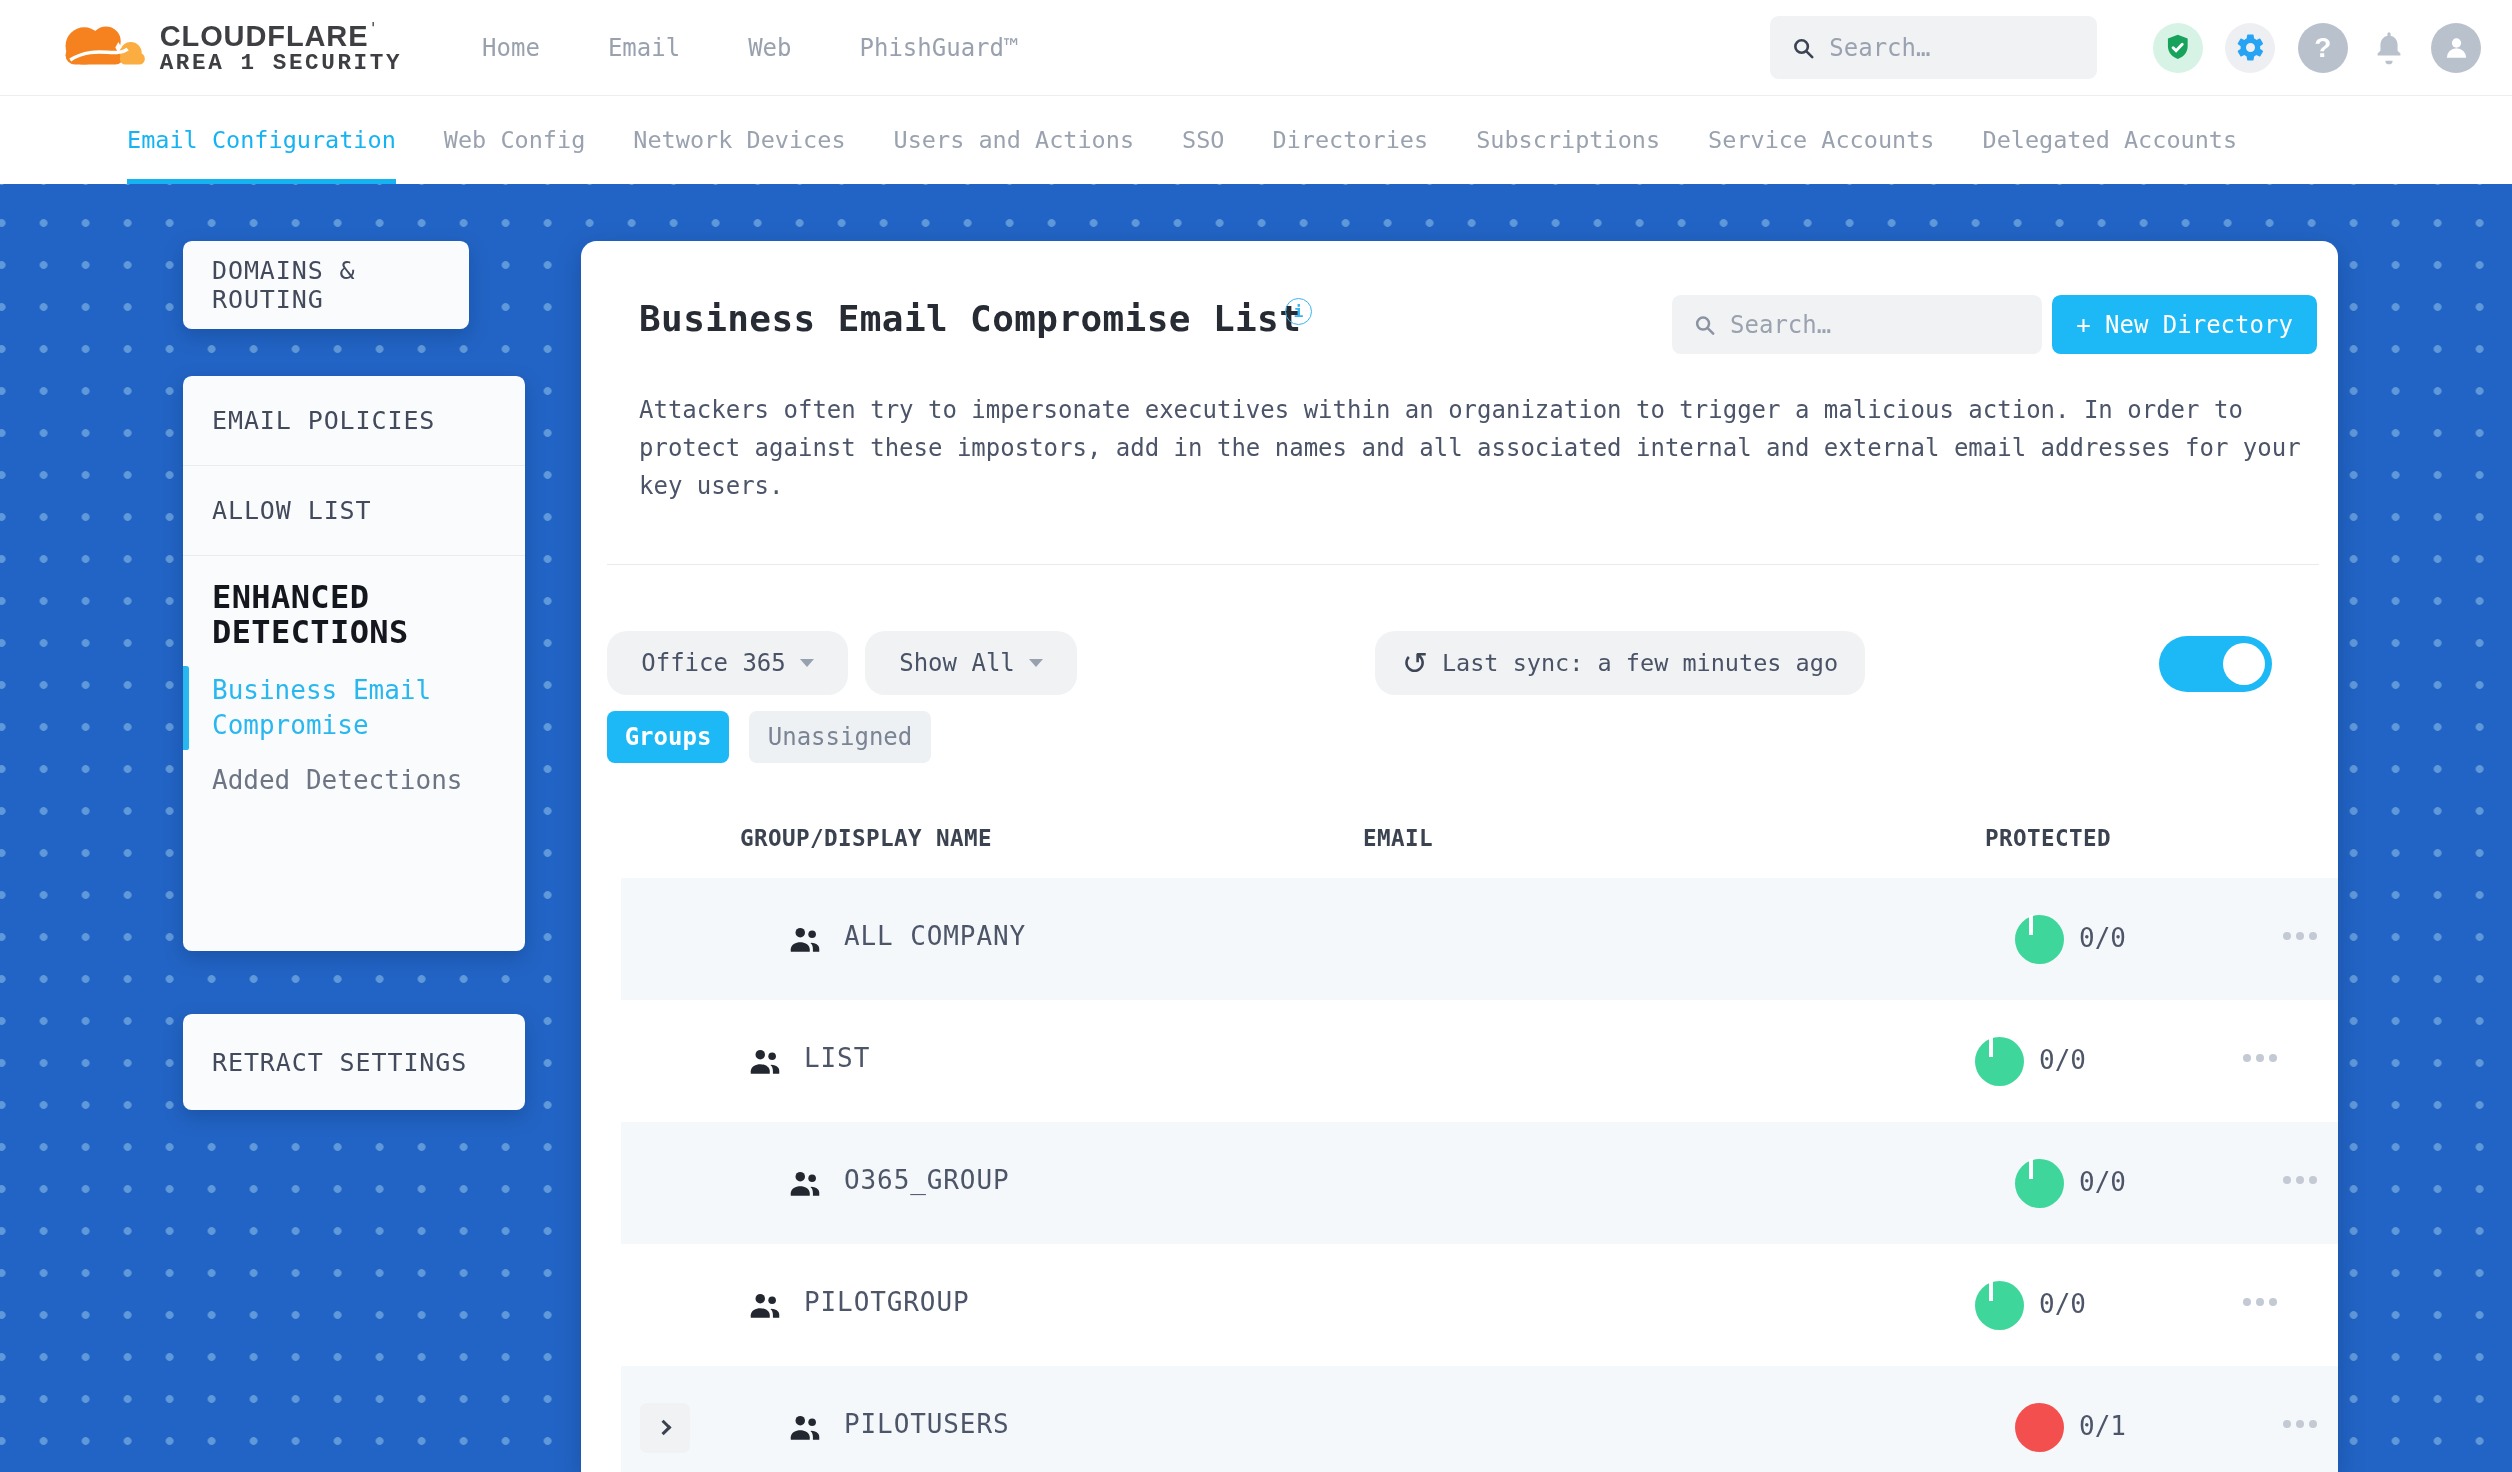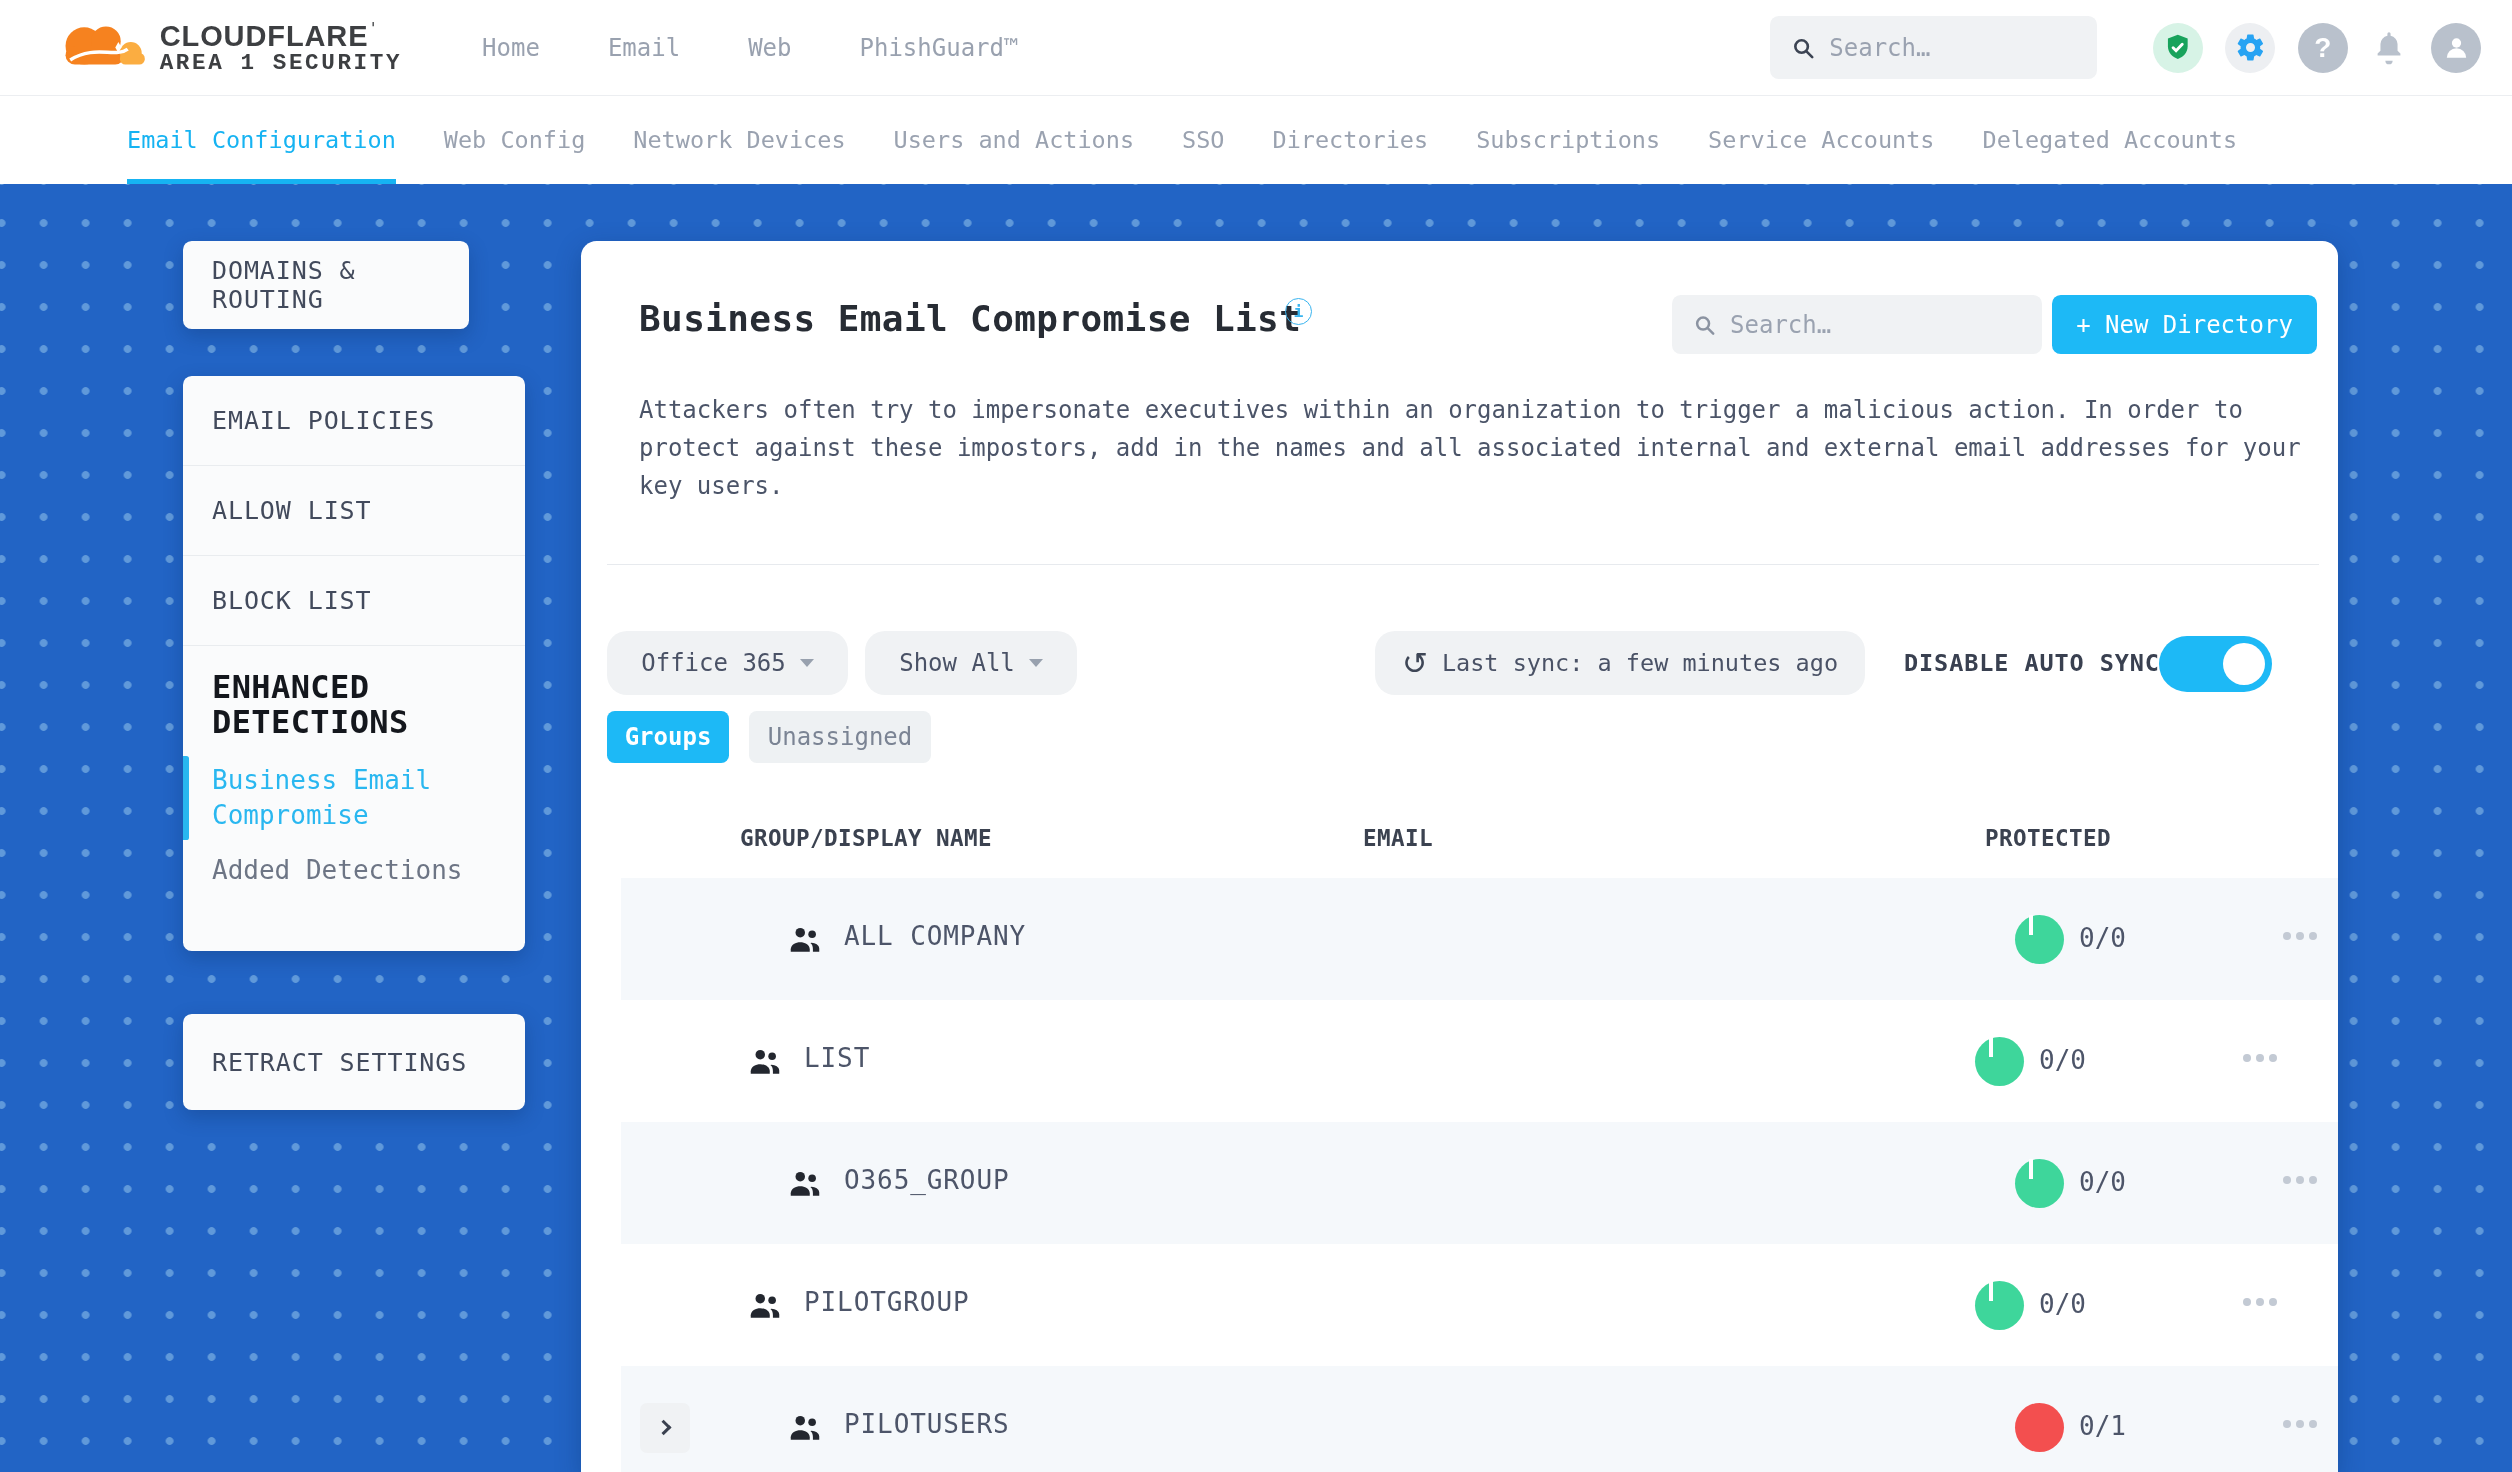--- a/index.html
+++ b/index.html
@@ -205,23 +205,20 @@
   <span class="side-label">DOMAINS &amp; ROUTING</span>
 </aside>
 
 <aside class="card card-2">
   <div class="side-item">
     <span class="side-label">EMAIL POLICIES</span>
   </div>
   <div class="side-item">
     <span class="side-label">ALLOW LIST</span>
   </div>
-  <div class="side-item">
-    <span class="side-label">BLOCK LIST</span>
-  </div>
   <div class="enh-section">
     <div class="enh-title">ENHANCED DETECTIONS</div>
     <div class="enh-link">Business Email Compromise</div>
     <div class="enh-muted">Added Detections</div>
   </div>
 </aside>
 
 <aside class="card card-3">
   <span class="side-label">RETRACT SETTINGS</span>
 </aside>
@@ -247,21 +244,20 @@
     <span class="caret"></span>
   </div>
   <div class="chip showall">
     <span>Show All</span>
     <span class="caret"></span>
   </div>
   <div class="chip lastsync">
     <span class="sync-glyph">↻</span>
     <span>Last sync: a few minutes ago</span>
   </div>
-  <div class="autosync-label">DISABLE AUTO SYNC</div>
   <div class="toggle">
       <div class="knob"></div>
     </div>
 
   <div class="pill groups">Groups</div>
   <div class="pill unassigned">Unassigned</div>
 
   <div class="thead">
     <span class="th c1">GROUP/DISPLAY NAME</span>
     <span class="th c2">EMAIL</span>

